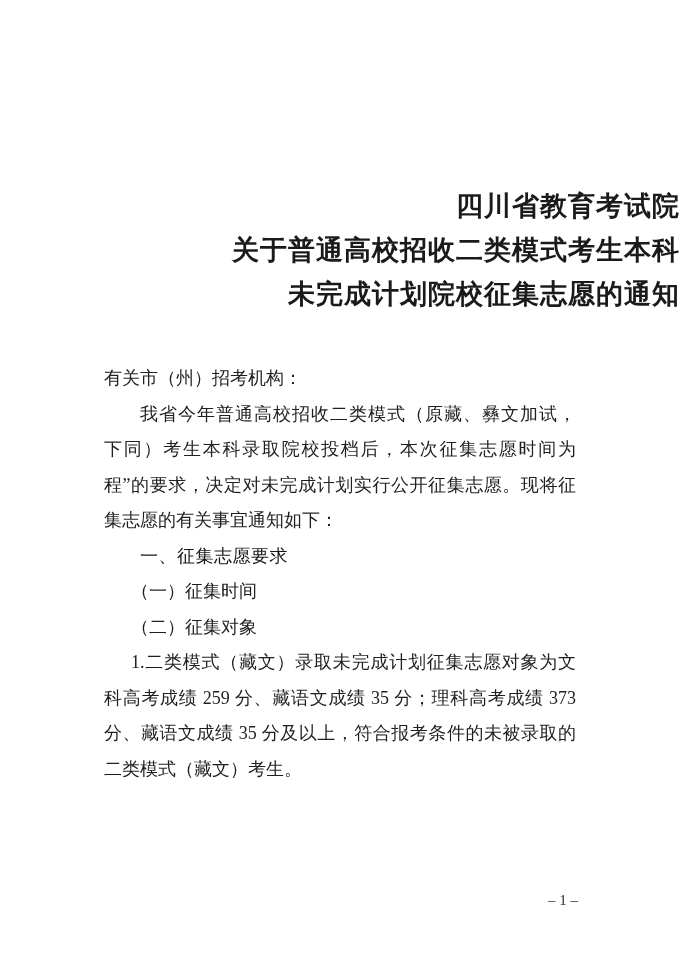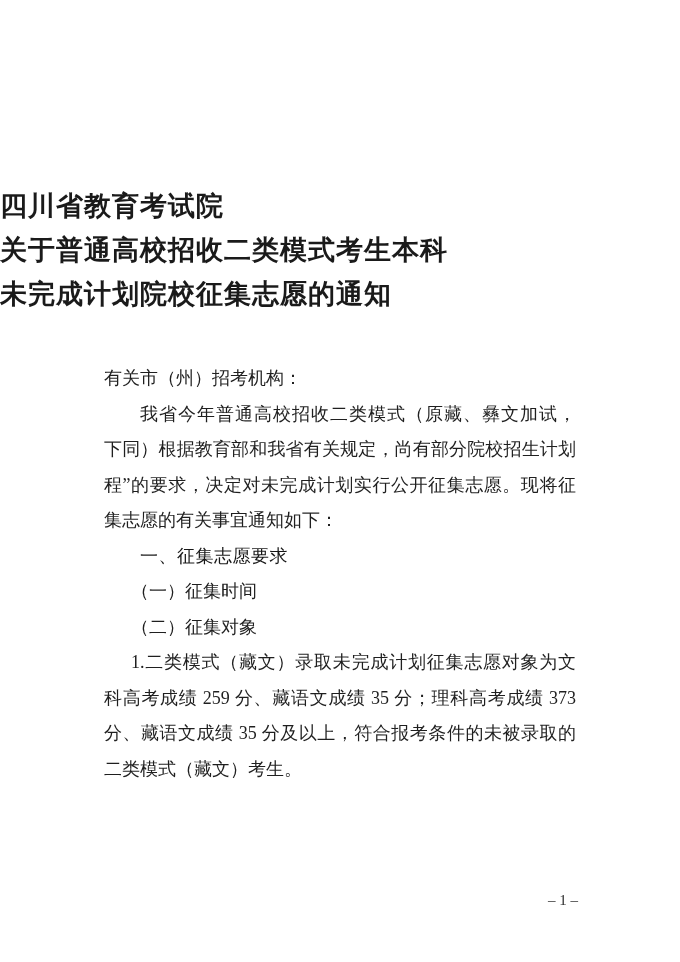--- a/index.html
+++ b/index.html
@@ -12,21 +12,21 @@
     width: 680px;
     height: 962px;
     background: #ffffff;
     overflow: hidden;
   }
   .doc-title {
     position: absolute;
     top: 184px;
     left: 0;
     width: 680px;
-    text-align: left;
+    text-align: right;
     font-family: "Liberation Sans", sans-serif;
     font-weight: 700;
     font-size: 27px;
     line-height: 44px;
     letter-spacing: 1px;
     color: #1a1a1a;
   }
   .title-line {
     height: 44px;
     white-space: nowrap;
@@ -79,21 +79,21 @@
 
   <div class="doc-title">
     <div class="title-line">四川省教育考试院</div>
     <div class="title-line">关于普通高校招收二类模式考生本科</div>
     <div class="title-line">未完成计划院校征集志愿的通知</div>
   </div>
 
   <div class="doc-body">
     <div class="line">有关市（州）招考机构：</div>
     <div class="line ind2 fill">我省今年普通高校招收二类模式（原藏、彝文加试，</div>
-    <div class="line fill">下同）根据教育部和我省有关规定，尚有部分院校招生计划</div>
+    <div class="line fill">下同）考生本科录取院校投档后，本次征集志愿时间为</div>
     <div class="line fill">程”的要求，决定对未完成计划实行公开征集志愿。现将征</div>
     <div class="line">集志愿的有关事宜通知如下：</div>
     <div class="line ind2 head">一、征集志愿要求</div>
     <div class="line ind15">（一）征集时间</div>
     <div class="line ind15">（二）征集对象</div>
     <div class="line ind15 fill">1.二类模式（藏文）录取未完成计划征集志愿对象为文</div>
     <div class="line fill">科高考成绩 259 分、藏语文成绩 35 分；理科高考成绩 373</div>
     <div class="line fill">分、藏语文成绩 35 分及以上，符合报考条件的未被录取的</div>
     <div class="line">二类模式（藏文）考生。</div>
   </div>

